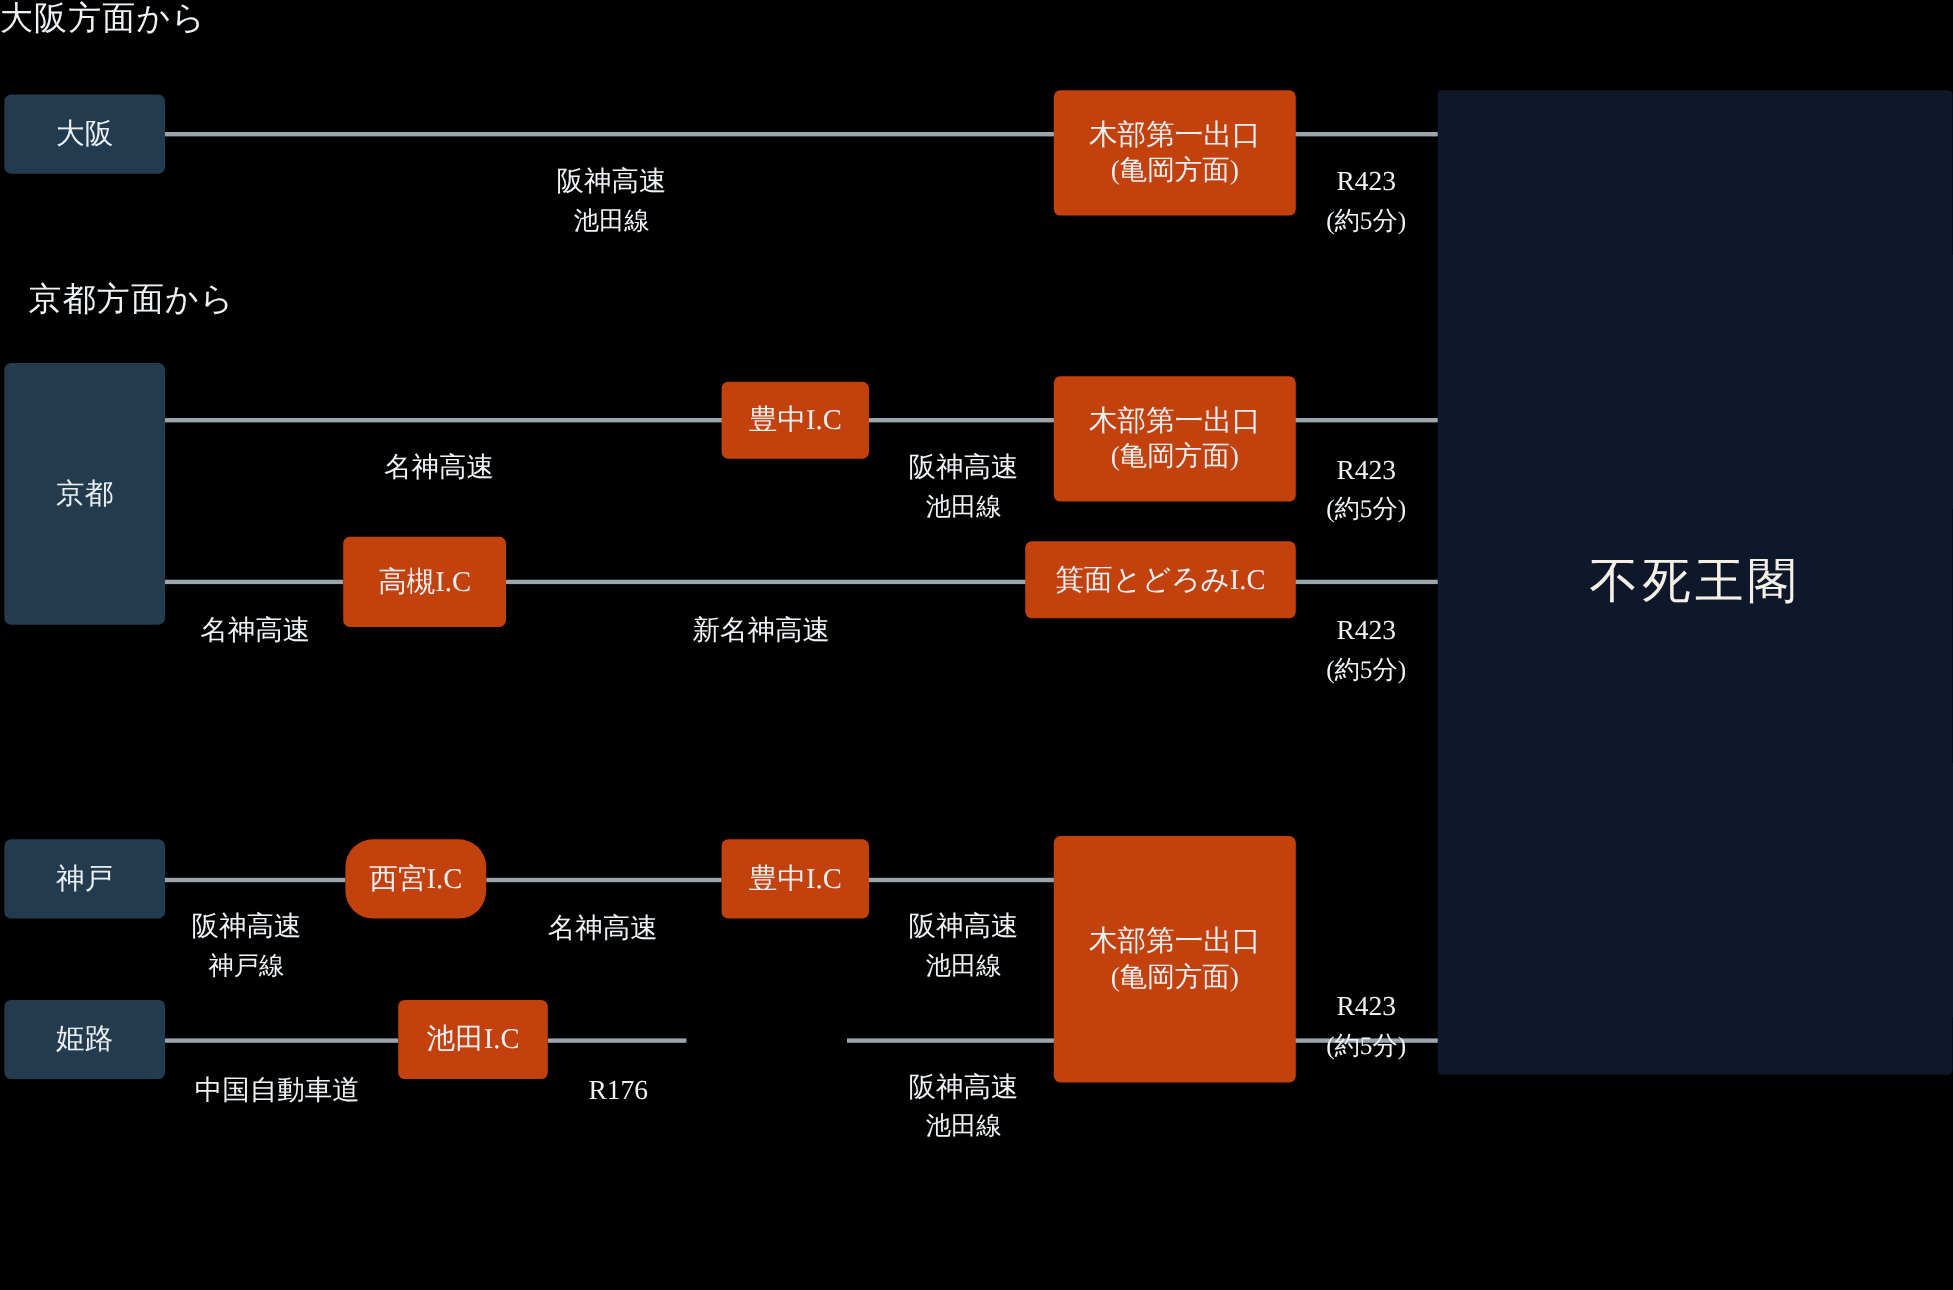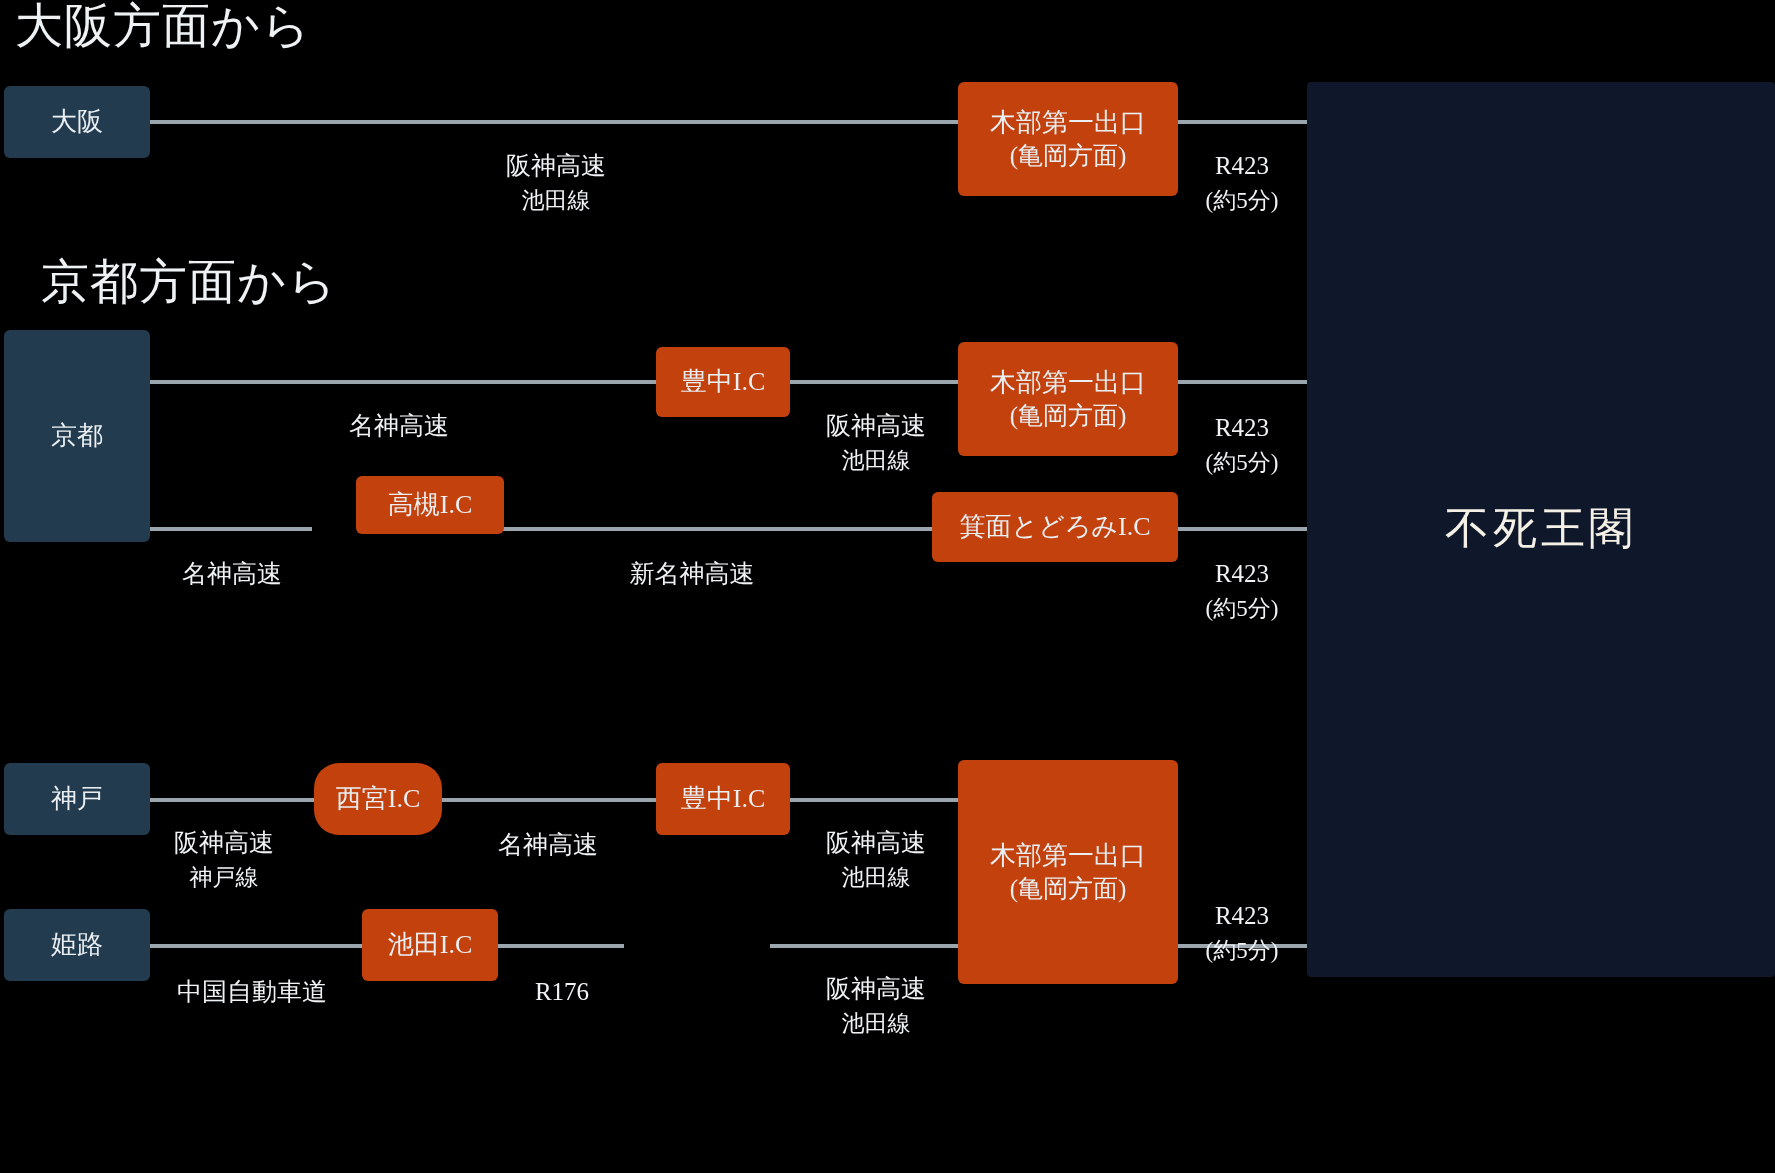--- a/index.html
+++ b/index.html
@@ -6,26 +6,25 @@
   body{
     width:1775px;height:1173px;position:relative;overflow:hidden;
     font-family:"Liberation Serif","DejaVu Serif",serif;
     color:#e9eef2;
   }
   #stage{position:absolute;inset:0;}
 
   
   .heading{
     position:absolute;
-    font-size:48px;
+    font-size:30px;
     line-height:1;
     color:#eef2f5;
     letter-spacing:1px;
     white-space:nowrap;
-    margin-left:15px;
   }
 
   
   .node{
     position:absolute;
     box-sizing:border-box;
     display:flex;
     align-items:center;
     justify-content:center;
     text-align:center;
@@ -101,30 +100,30 @@
   </div>
 
   <div class="line" style="left:150px;top:380px;width:510px;"></div>
   <div class="line" style="left:786px;top:380px;width:174px;"></div>
   <div class="line" style="left:1176px;top:380px;width:133px;"></div>
 
   <div class="line" style="left:150px;top:527px;width:162px;"></div>
   <div class="line" style="left:460px;top:527px;width:474px;"></div>
   <div class="line" style="left:1176px;top:527px;width:133px;"></div>
 
-  <div class="node origin" style="left:4px;top:330px;width:146px;height:212px;">京都</div>
+  <div class="node origin" style="left:4px;top:330px;width:146px;height:238px;">京都</div>
 
   <div class="node via" style="left:656px;top:347px;width:134px;height:70px;">豊中I.C</div>
 
   <div class="node via" style="left:958px;top:342px;width:220px;height:114px;flex-direction:column;">
     <span>木部第一出口</span>
     <span class="sub">(亀岡方面)</span>
   </div>
 
-  <div class="node via" style="left:312px;top:476px;width:148px;height:58px;margin-left:44px;">高槻I.C</div>
+  <div class="node via" style="left:312px;top:488px;width:148px;height:82px;">高槻I.C</div>
 
   <div class="node via" style="left:932px;top:492px;width:246px;height:70px;">箕面とどろみI.C</div>
 
   <div class="rlabel center" style="left:399px;top:408px;">
     <span>名神高速</span>
   </div>
 
   <div class="rlabel center" style="left:876px;top:408px;">
     <span>阪神高速</span>
     <span class="l2">池田線</span>

